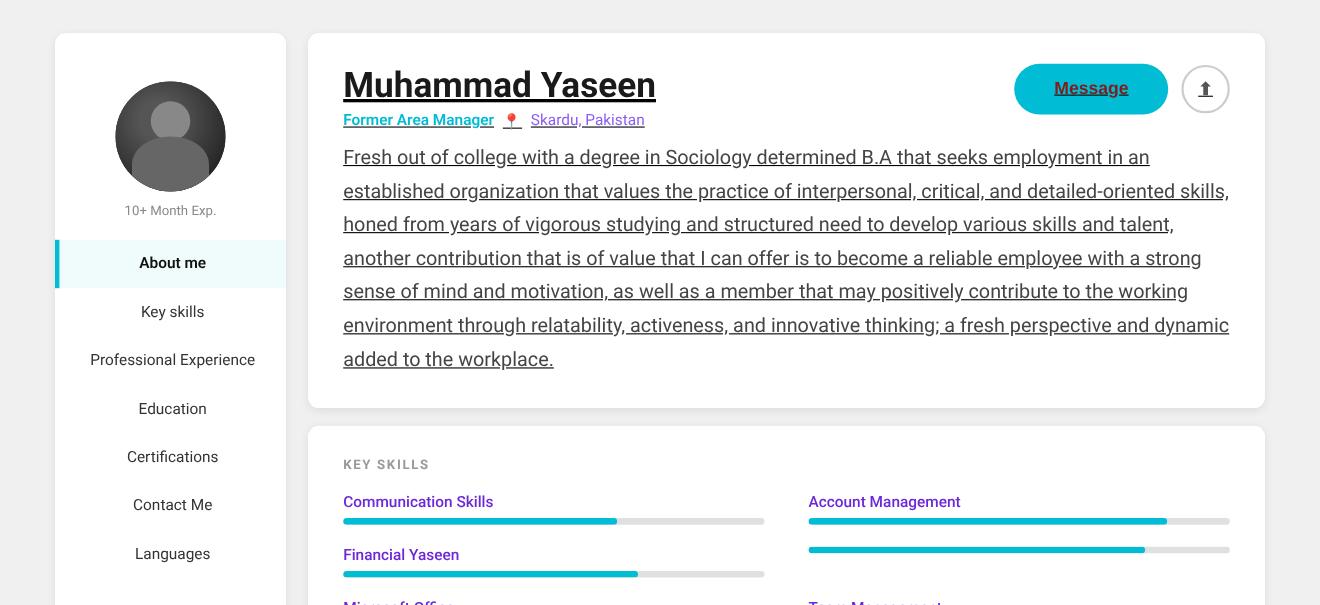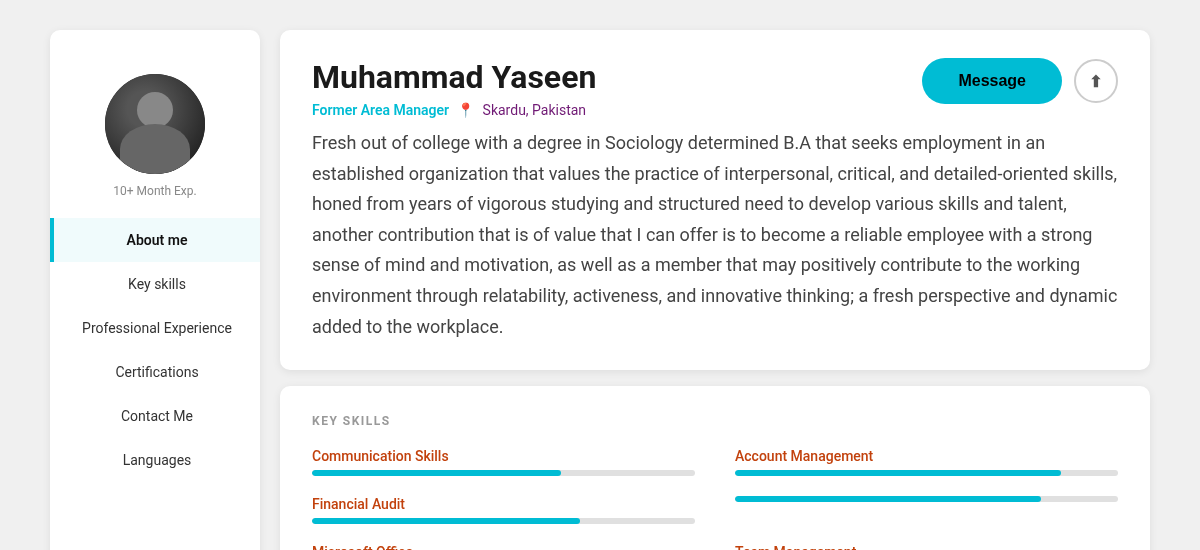--- a/index.html
+++ b/index.html
@@ -104,20 +104,21 @@
       display: flex;
       flex-direction: column;
       gap: 16px;
     }
     
     .profile-card {
       background: #fff;
       border-radius: 10px;
       padding: 28px 32px;
       box-shadow: 0 2px 8px rgba(0,0,0,0.08);
+      text-decoration: underline;
     }
     .profile-header {
       display: flex;
       align-items: flex-start;
       justify-content: space-between;
       margin-bottom: 10px;
     }
     .profile-info h1 {
       font-size: 32px;
       font-weight: 700;
@@ -131,35 +132,35 @@
     }
     .role-title {
       color: #00bcd4;
       font-size: 14px;
       font-weight: 600;
     }
     .location {
       display: flex;
       align-items: center;
       gap: 4px;
-      color: #701a75;
+      color: #8b5cf6;
       font-size: 14px;
     }
     .pin-icon {
       color: #888;
       font-size: 14px;
     }
     .profile-actions {
       display: flex;
       align-items: center;
       gap: 12px;
     }
     .message-btn {
       background: #00bcd4;
-      color: #000000;
+      color: #7f1d1d;
       border: none;
       border-radius: 25px;
       padding: 14px 36px;
       font-size: 16px;
       font-weight: 600;
       cursor: pointer;
     }
     .share-btn {
       width: 44px;
       height: 44px;
@@ -195,21 +196,21 @@
     }
     .skills-grid {
       display: grid;
       grid-template-columns: 1fr 1fr;
       gap: 20px 40px;
     }
     .skill-item {}
     .skill-name {
       font-size: 14px;
       font-weight: 500;
-      color: #c2410c;
+      color: #6d28d9;
       margin-bottom: 6px;
     }
     .skill-bar-bg {
       height: 6px;
       background: #e0e0e0;
       border-radius: 3px;
       overflow: hidden;
     }
     .skill-bar-fill {
       height: 100%;
@@ -229,20 +230,23 @@
     <span class="exp-text">10+ Month Exp.</span>
     <ul class="nav-list">
     <li>
           <a class="nav-item active" href="#">About me</a>
         </li>
         <li>
           <a class="nav-item" href="#">Key skills</a>
         </li>
         <li>
           <a class="nav-item" href="#">Professional Experience</a>
+        </li>
+        <li>
+          <a class="nav-item" href="#">Education</a>
         </li>
         <li>
           <a class="nav-item" href="#">Certifications</a>
         </li>
         <li>
           <a class="nav-item" href="#">Contact Me</a>
         </li>
         <li>
           <a class="nav-item" href="#">Languages</a>
         </li>
@@ -280,21 +284,21 @@
         <div class="skill-bar-fill" style="width:65%"></div>
       </div>
     </div>
           <div class="skill-item">
       <div class="skill-name">Account Management</div>
       <div class="skill-bar-bg">
         <div class="skill-bar-fill" style="width:85%"></div>
       </div>
     </div>
           <div class="skill-item">
-      <div class="skill-name">Financial Audit</div>
+      <div class="skill-name">Financial Yaseen</div>
       <div class="skill-bar-bg">
         <div class="skill-bar-fill" style="width:70%"></div>
       </div>
     </div>
           <div class="skill-item">
       <div class="skill-bar-bg">
         <div class="skill-bar-fill" style="width:80%"></div>
       </div>
     </div>
           <div class="skill-item">

